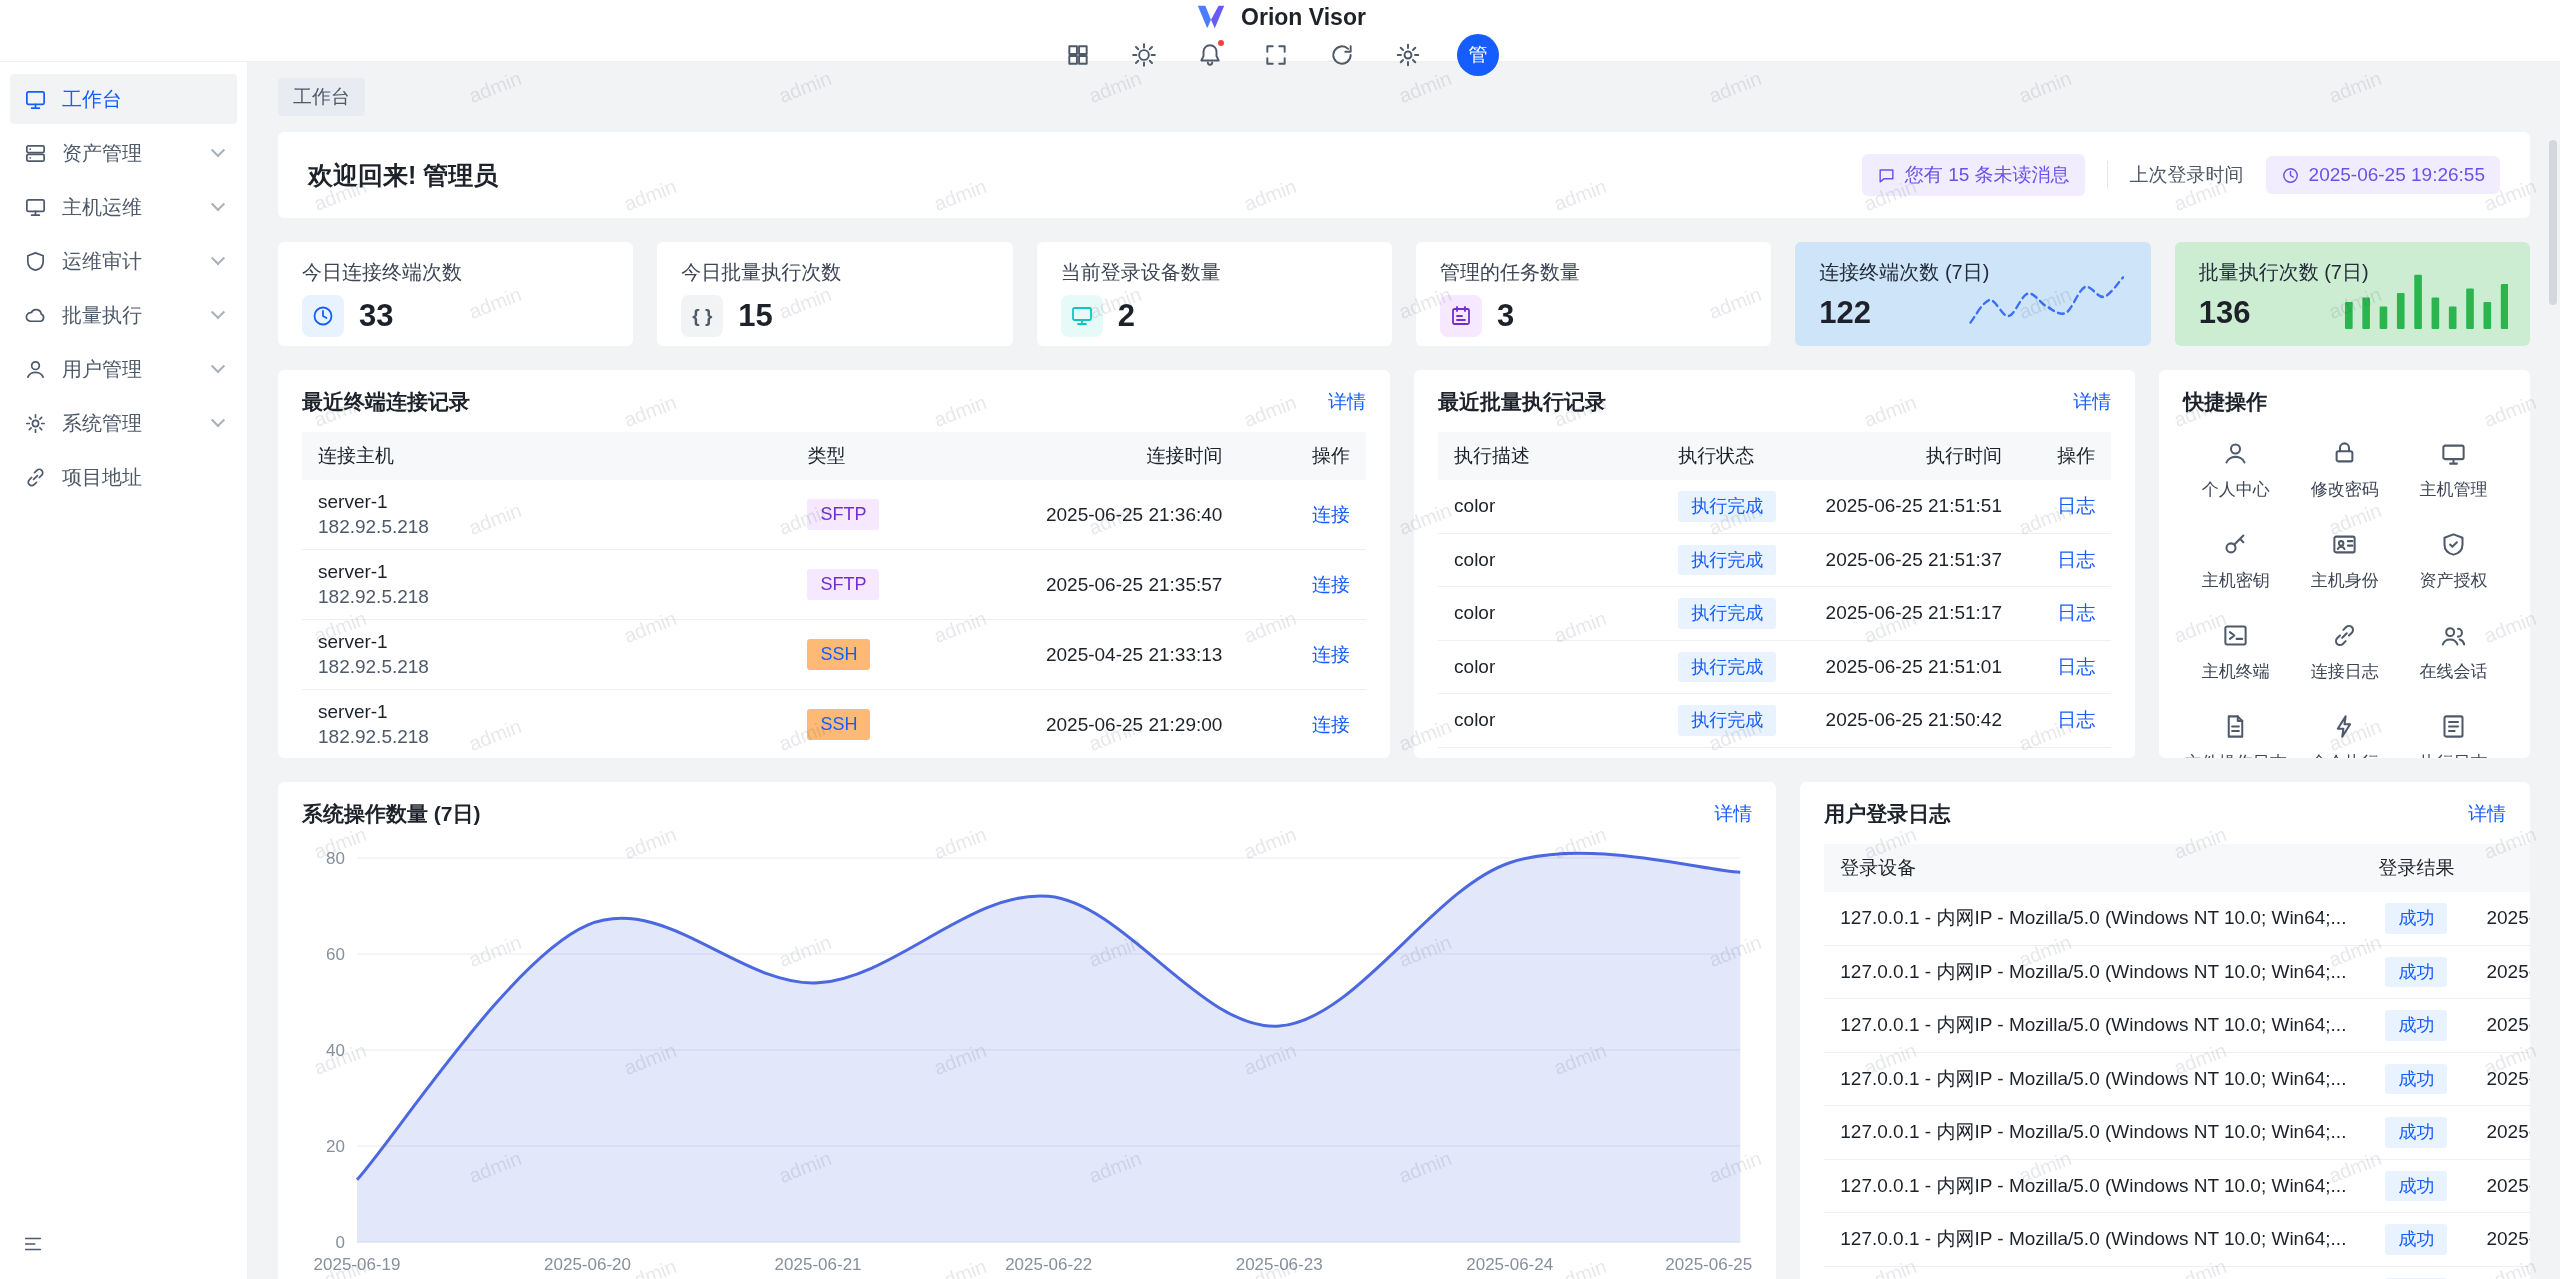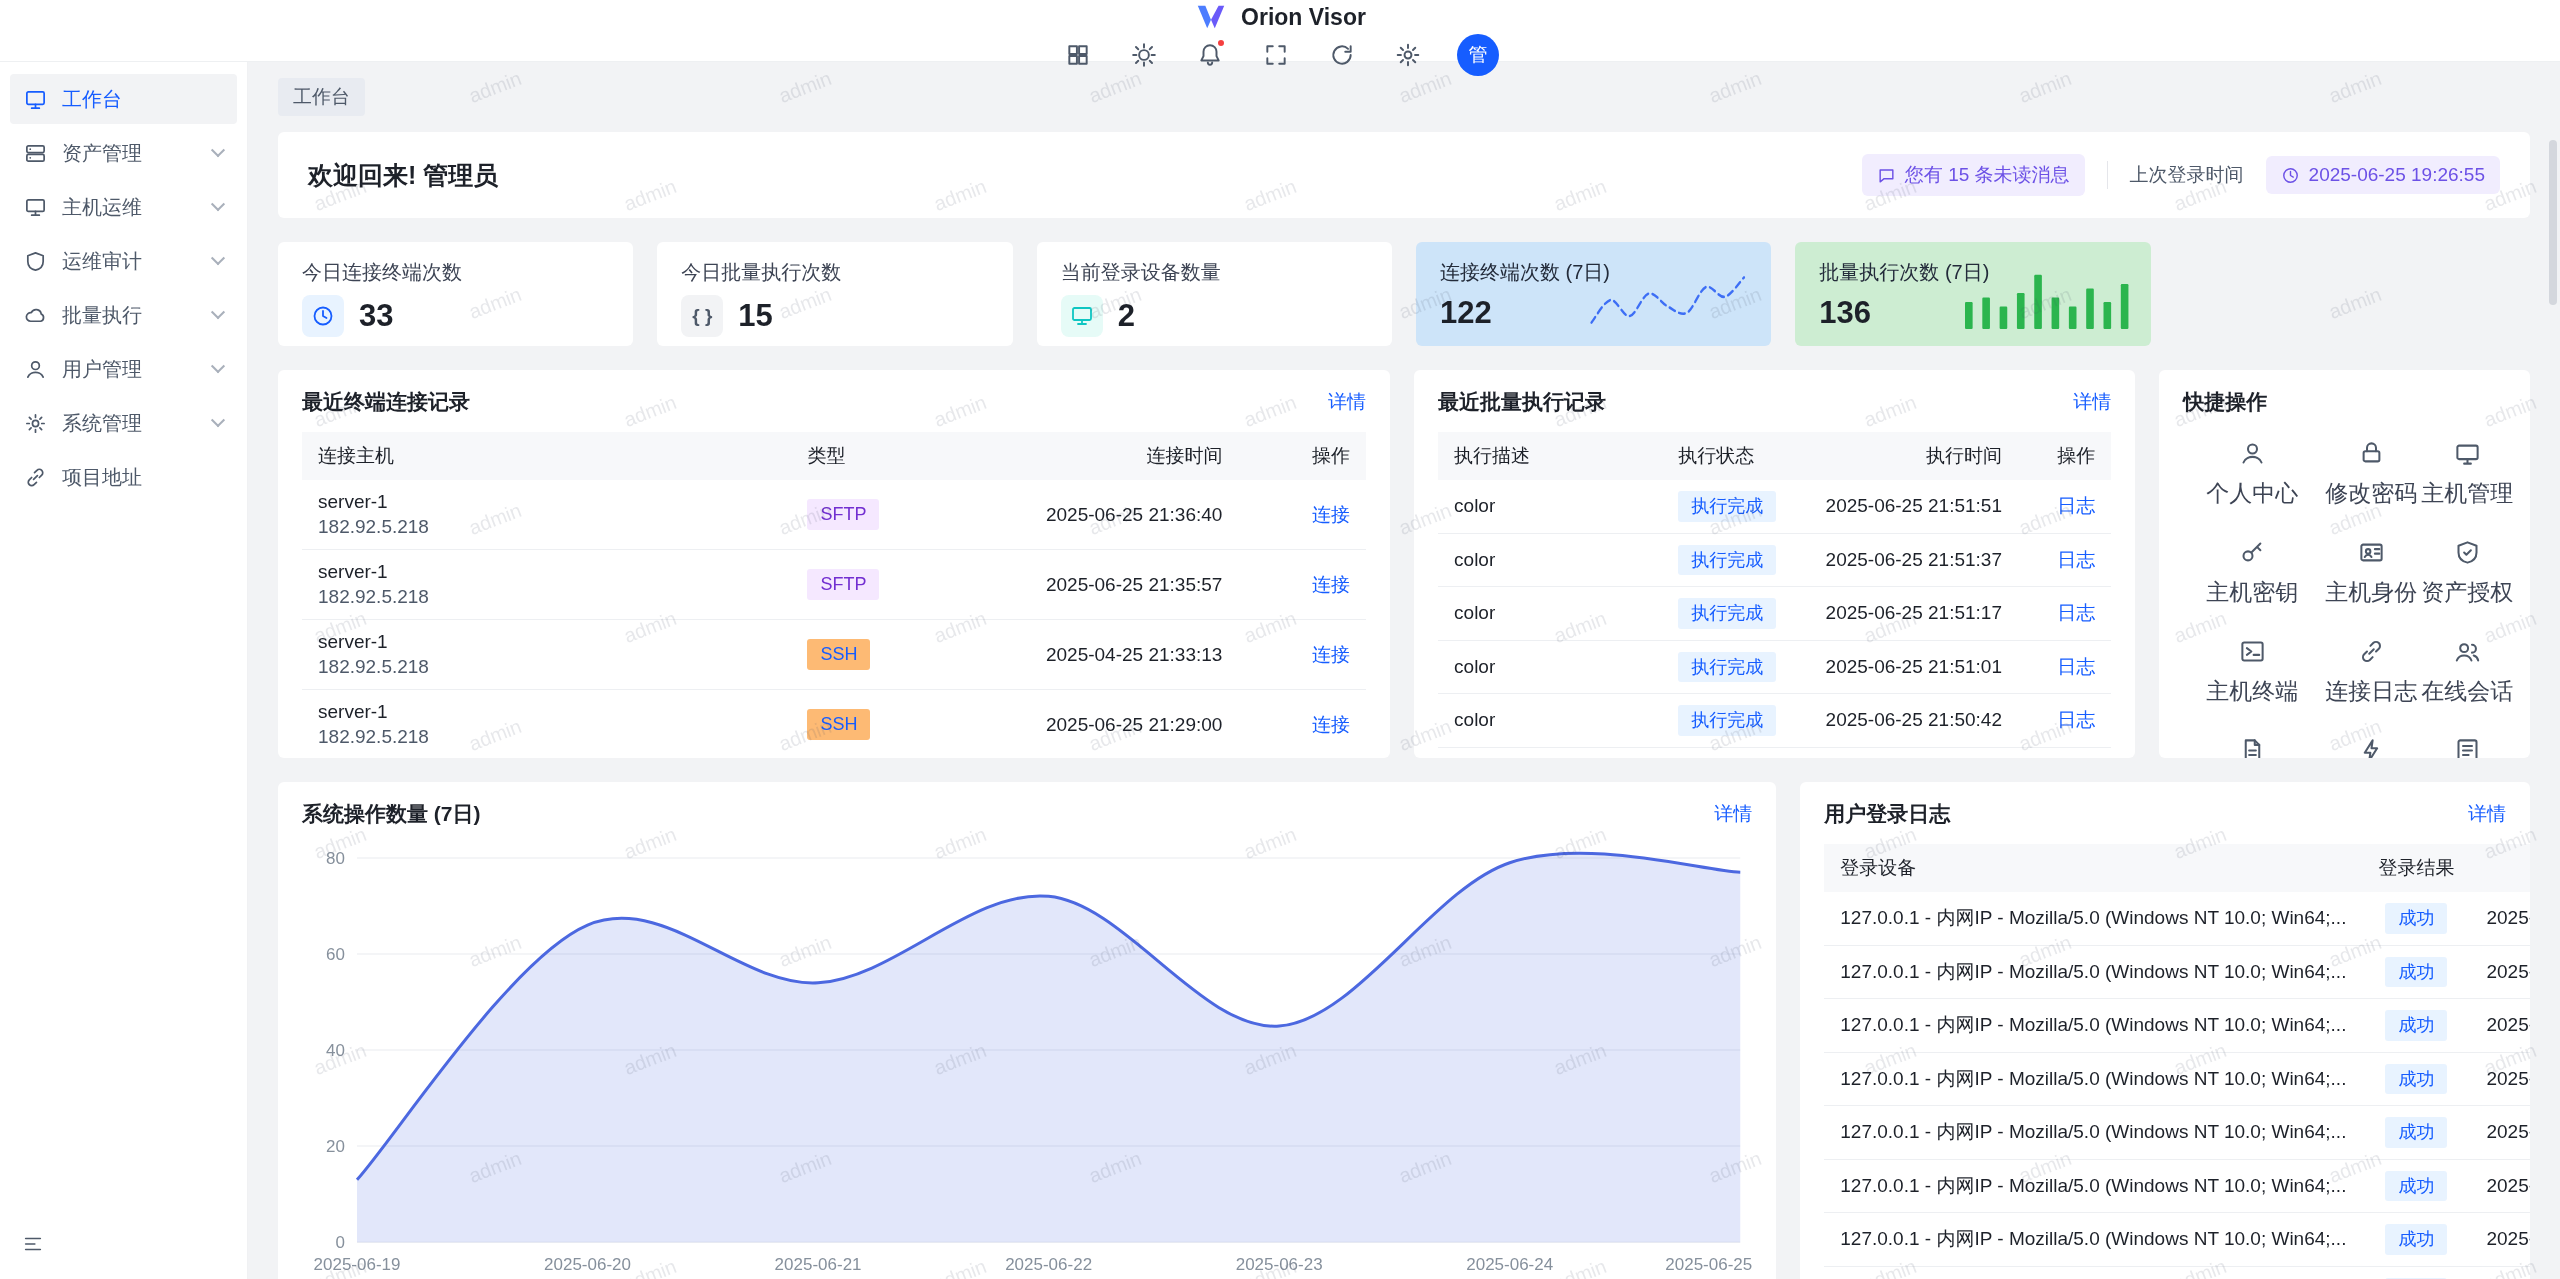--- a/index.html
+++ b/index.html
@@ -93,21 +93,21 @@
   .tag { display:inline-block; padding:4px 13px; border-radius:3px; font-size:18px; line-height:1.25; }
   .v-sftp { background:#f5e8ff; color:#722ed1; }
   .v-ssh  { background:#fdba74; color:#165dff; }
   .tag-blue { background:#e8f3ff; color:#165dff; }
   .device { max-width:560px; overflow:hidden; }
 
   
   .qa-grid { display:grid; grid-template-columns:repeat(3,1fr); row-gap:30px; column-gap:4px; padding-top:8px; }
   .qa-item { display:flex; flex-direction:column; align-items:center; gap:11px; cursor:pointer; }
   .qa-item .icon-svg { width:27px; height:27px; color:#4e5969; }
-  .qa-label { font-size:23px; color:#3d4454; white-space:nowrap; }
+  .qa-label { font-size:17px; color:#3d4454; white-space:nowrap; }
 
   
   .bottom { display:grid; grid-template-columns:1505fr 733fr; gap:24px; }
   .bottom .panel { height:512px; overflow:hidden; }
   #main-chart { width:100%; height:438px; }
 
   
   #watermarks { position:absolute; inset:0; overflow:hidden; pointer-events:none; z-index:40; }
   .wm { position:absolute; transform:rotate(-21deg); color:rgba(70,80,100,0.13); font-size:20px; white-space:nowrap; }
   .scroll-thumb { position:absolute; right:3px; top:78px; width:8px; height:165px;
@@ -291,20 +291,32 @@
       <div class="stat-card">
         <div class="stat-label">当前登录设备数量</div>
         <div class="stat-row">
           <span class="stat-ic ic3">
             <svg class="icon-svg" viewBox="0 0 24 24">
                 <rect x="3" y="4" width="18" height="12" rx="1.5"></rect>
                 <path d="M8 20h8M12 16v4"></path>
               </svg>
           </span>
           <span class="stat-value">2</span>
+        </div>
+      </div>
+      <div class="stat-card">
+        <div class="stat-label">管理的任务数量</div>
+        <div class="stat-row">
+          <span class="stat-ic ic4">
+            <svg class="icon-svg" viewBox="0 0 24 24">
+                <rect x="4" y="5" width="16" height="15" rx="1.5"></rect>
+                <path d="M8 3v4M16 3v4M8 12h5M8 16h8"></path>
+              </svg>
+          </span>
+          <span class="stat-value">3</span>
         </div>
       </div>
       <div class="stat-card card-blue">
         <div class="stat-label">连接终端次数 (7日)</div>
         <div class="stat-value">122</div>
         <svg id="spark-line" class="spark-svg" viewBox="0 0 300 90" preserveAspectRatio="none">
             <path d="M 10,80 C 15.833333333333332,74.16666666666667 33.333333333333336,46.666666666666664 45,45 C 56.666666666666664,43.333333333333336 68.33333333333333,71.66666666666667 80,70 C 91.66666666666667,68.33333333333333 103.33333333333333,37.5 115,35 C 126.66666666666667,32.5 138.33333333333334,49.99999999999999 150,54.99999999999999 C 161.66666666666666,59.99999999999999 173.33333333333334,70 185,65 C 196.66666666666666,60 208.33333333333334,29.166666666666668 220,25 C 231.66666666666666,20.833333333333332 243.33333333333334,42.5 255,40 C 266.6666666666667,37.5 284.1666666666667,15 290,10" fill="none" stroke="#3d6ef5" stroke-width="4" stroke-dasharray="11 8" stroke-linecap="round"></path>
           </svg>
       </div>
       <div class="stat-card card-green">

